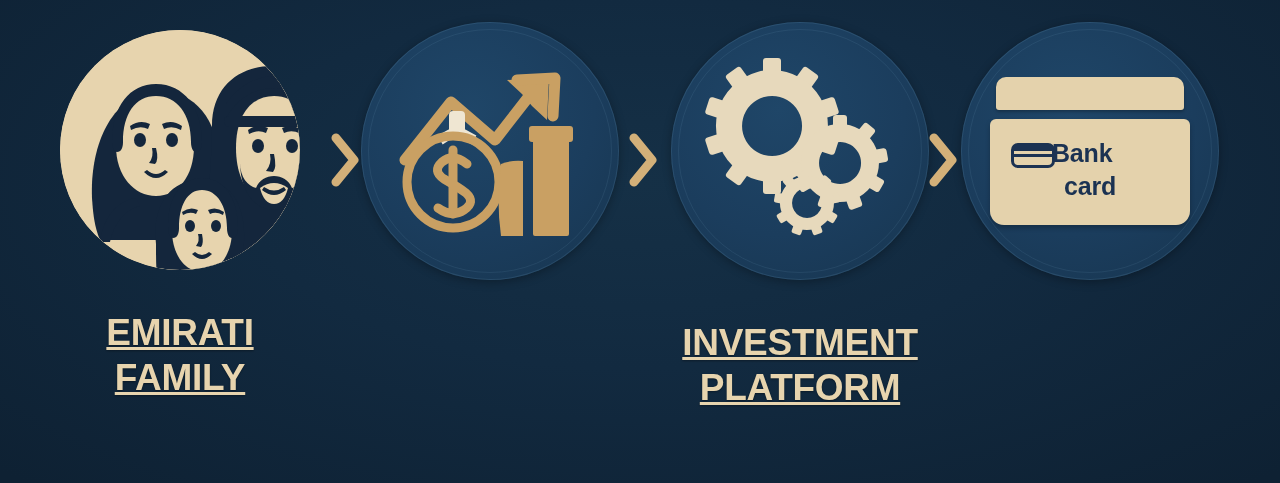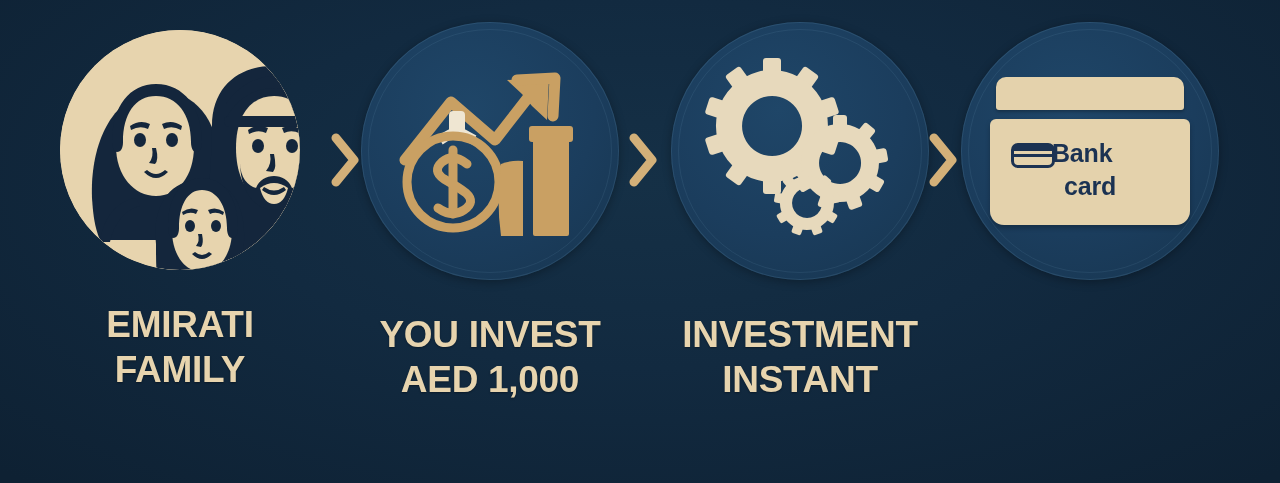--- a/index.html
+++ b/index.html
@@ -76,29 +76,30 @@
   .circle-disc::after {
     content: "";
     position: absolute;
     inset: 7px;
     border-radius: 50%;
     border: 1px solid rgba(140,185,220,0.10);
     pointer-events: none;
   }
 
   .caption {
-    margin-top: 32px;
+    margin-top: 40px;
     text-align: center;
     color: #e7d4ae;
     font-size: 37px;
     line-height: 1.22;
     font-weight: 700;
     letter-spacing: -0.3px;
     white-space: pre-line;
     text-shadow: 0 1px 2px rgba(0,0,0,0.35);
+    text-decoration: underline;
   }
 
   
   .chevron {
     position: absolute;
     top: 132px;
     width: 30px;
     height: 56px;
   }
   .chev-0 { left: 330px; }
@@ -276,22 +277,20 @@
             <path d="M58 94 L58 158"></path>
             <path d="M72 108 q-14 -11 -25 -2 q-10 9 2 17 q14 8 22 14
                      q10 9 -2 17 q-12 8 -26 -2"></path>
           </g>
 
           <path d="M106 108 q10 -4 22 -3 l0 75 l-22 0 q-5 -36 0 -72 Z" fill="#c9a063"></path>
           <rect x="138" y="70" width="36" height="110" fill="#c9a063" rx="2"></rect>
           <rect x="134" y="70" width="44" height="16" fill="#c9a063" rx="3"></rect>
         </svg>
       </div>
-      <div class="caption">YOU INVEST
-AED 1,000</div>
     </div>
 
     <div class="step step-2">
       <div class="circle circle-disc">
         <svg width="200" height="190" viewBox="0 0 200 190" aria-hidden="true">
           <g fill="#e7d9bc">
 
             <g transform="translate(72,70)">
               <g id="bigTeeth">
                 <rect x="-9" y="-68" width="18" height="22" rx="3"></rect>
@@ -334,21 +333,21 @@
                 <rect x="-5" y="-33" width="10" height="12" rx="2" transform="rotate(240)"></rect>
                 <rect x="-5" y="-33" width="10" height="12" rx="2" transform="rotate(280)"></rect>
                 <rect x="-5" y="-33" width="10" height="12" rx="2" transform="rotate(320)"></rect>
               </g>
               <path d="M0,-27 A27,27 0 1,1 -0.1,-27 Z M0,-15 A15,15 0 1,0 0.1,-15 Z" fill-rule="evenodd"></path>
             </g>
           </g>
         </svg>
       </div>
       <div class="caption">INVESTMENT
-INSTANT</div>
+PLATFORM</div>
     </div>
 
     <div class="step step-3">
       <div class="circle circle-disc">
         <div class="bankcard">
           <div class="card-strip"></div>
           <div class="card-body">
             <div class="card-chip">
               <div class="card-chip-fill"></div>
             </div>

